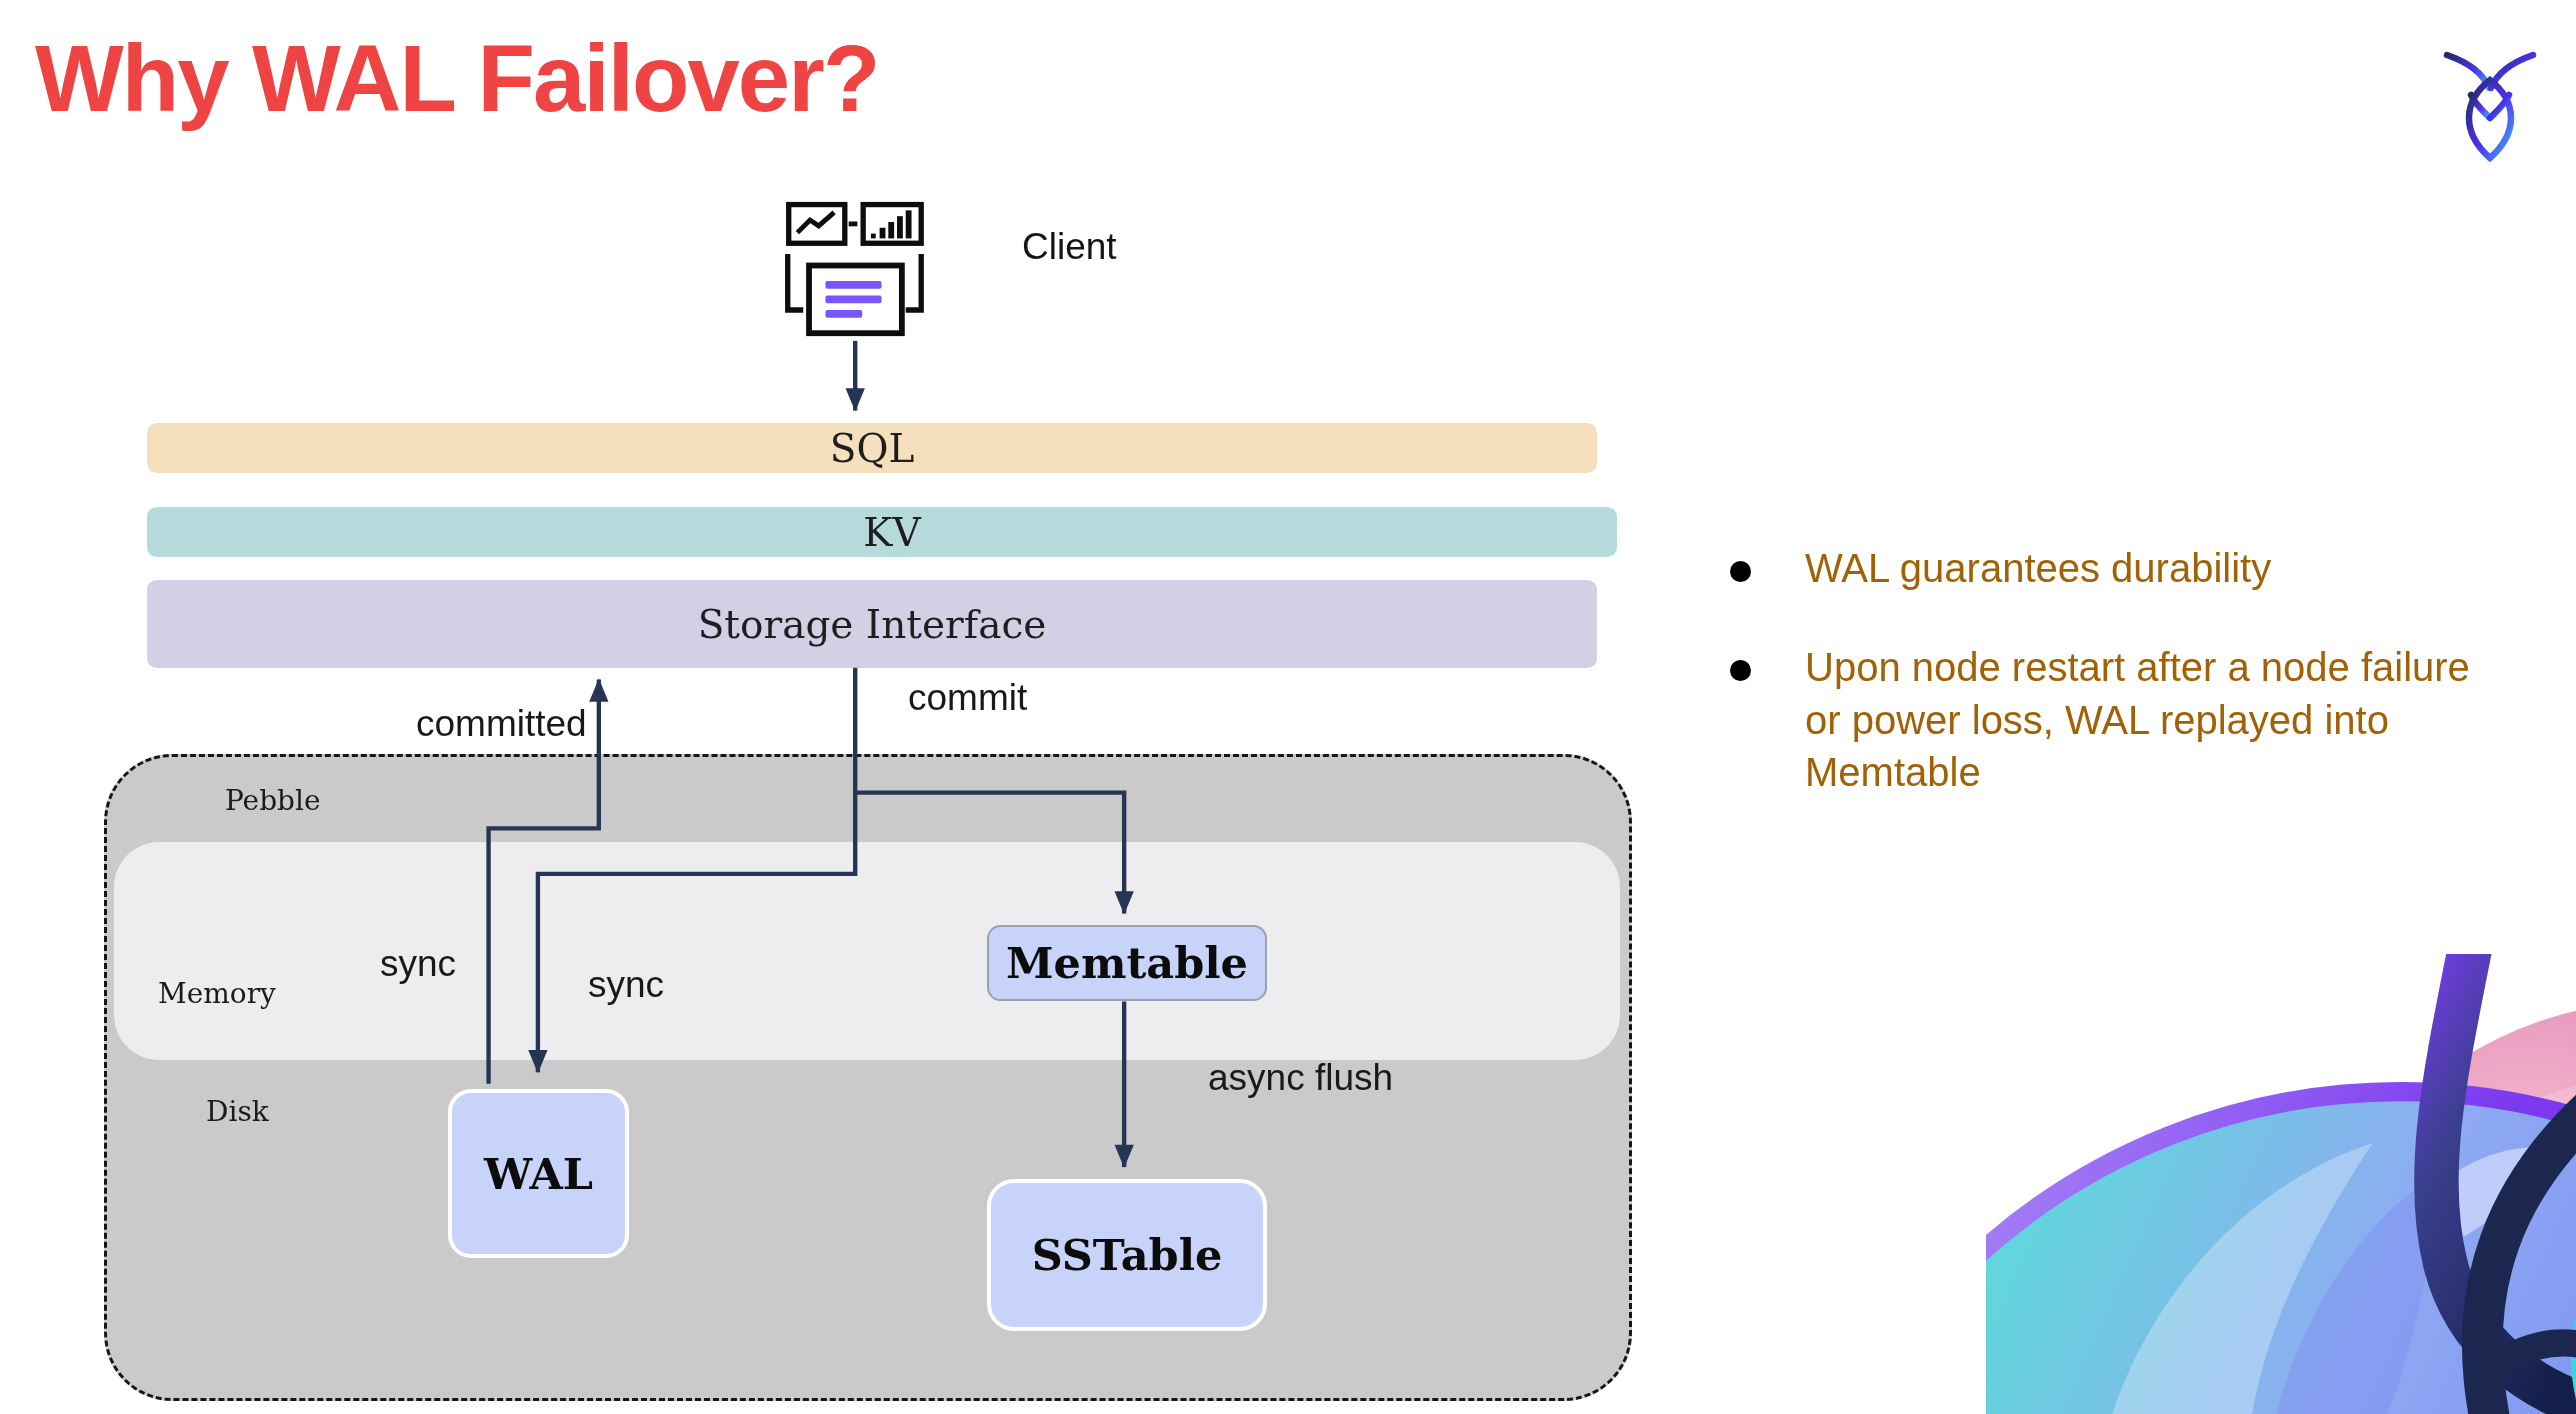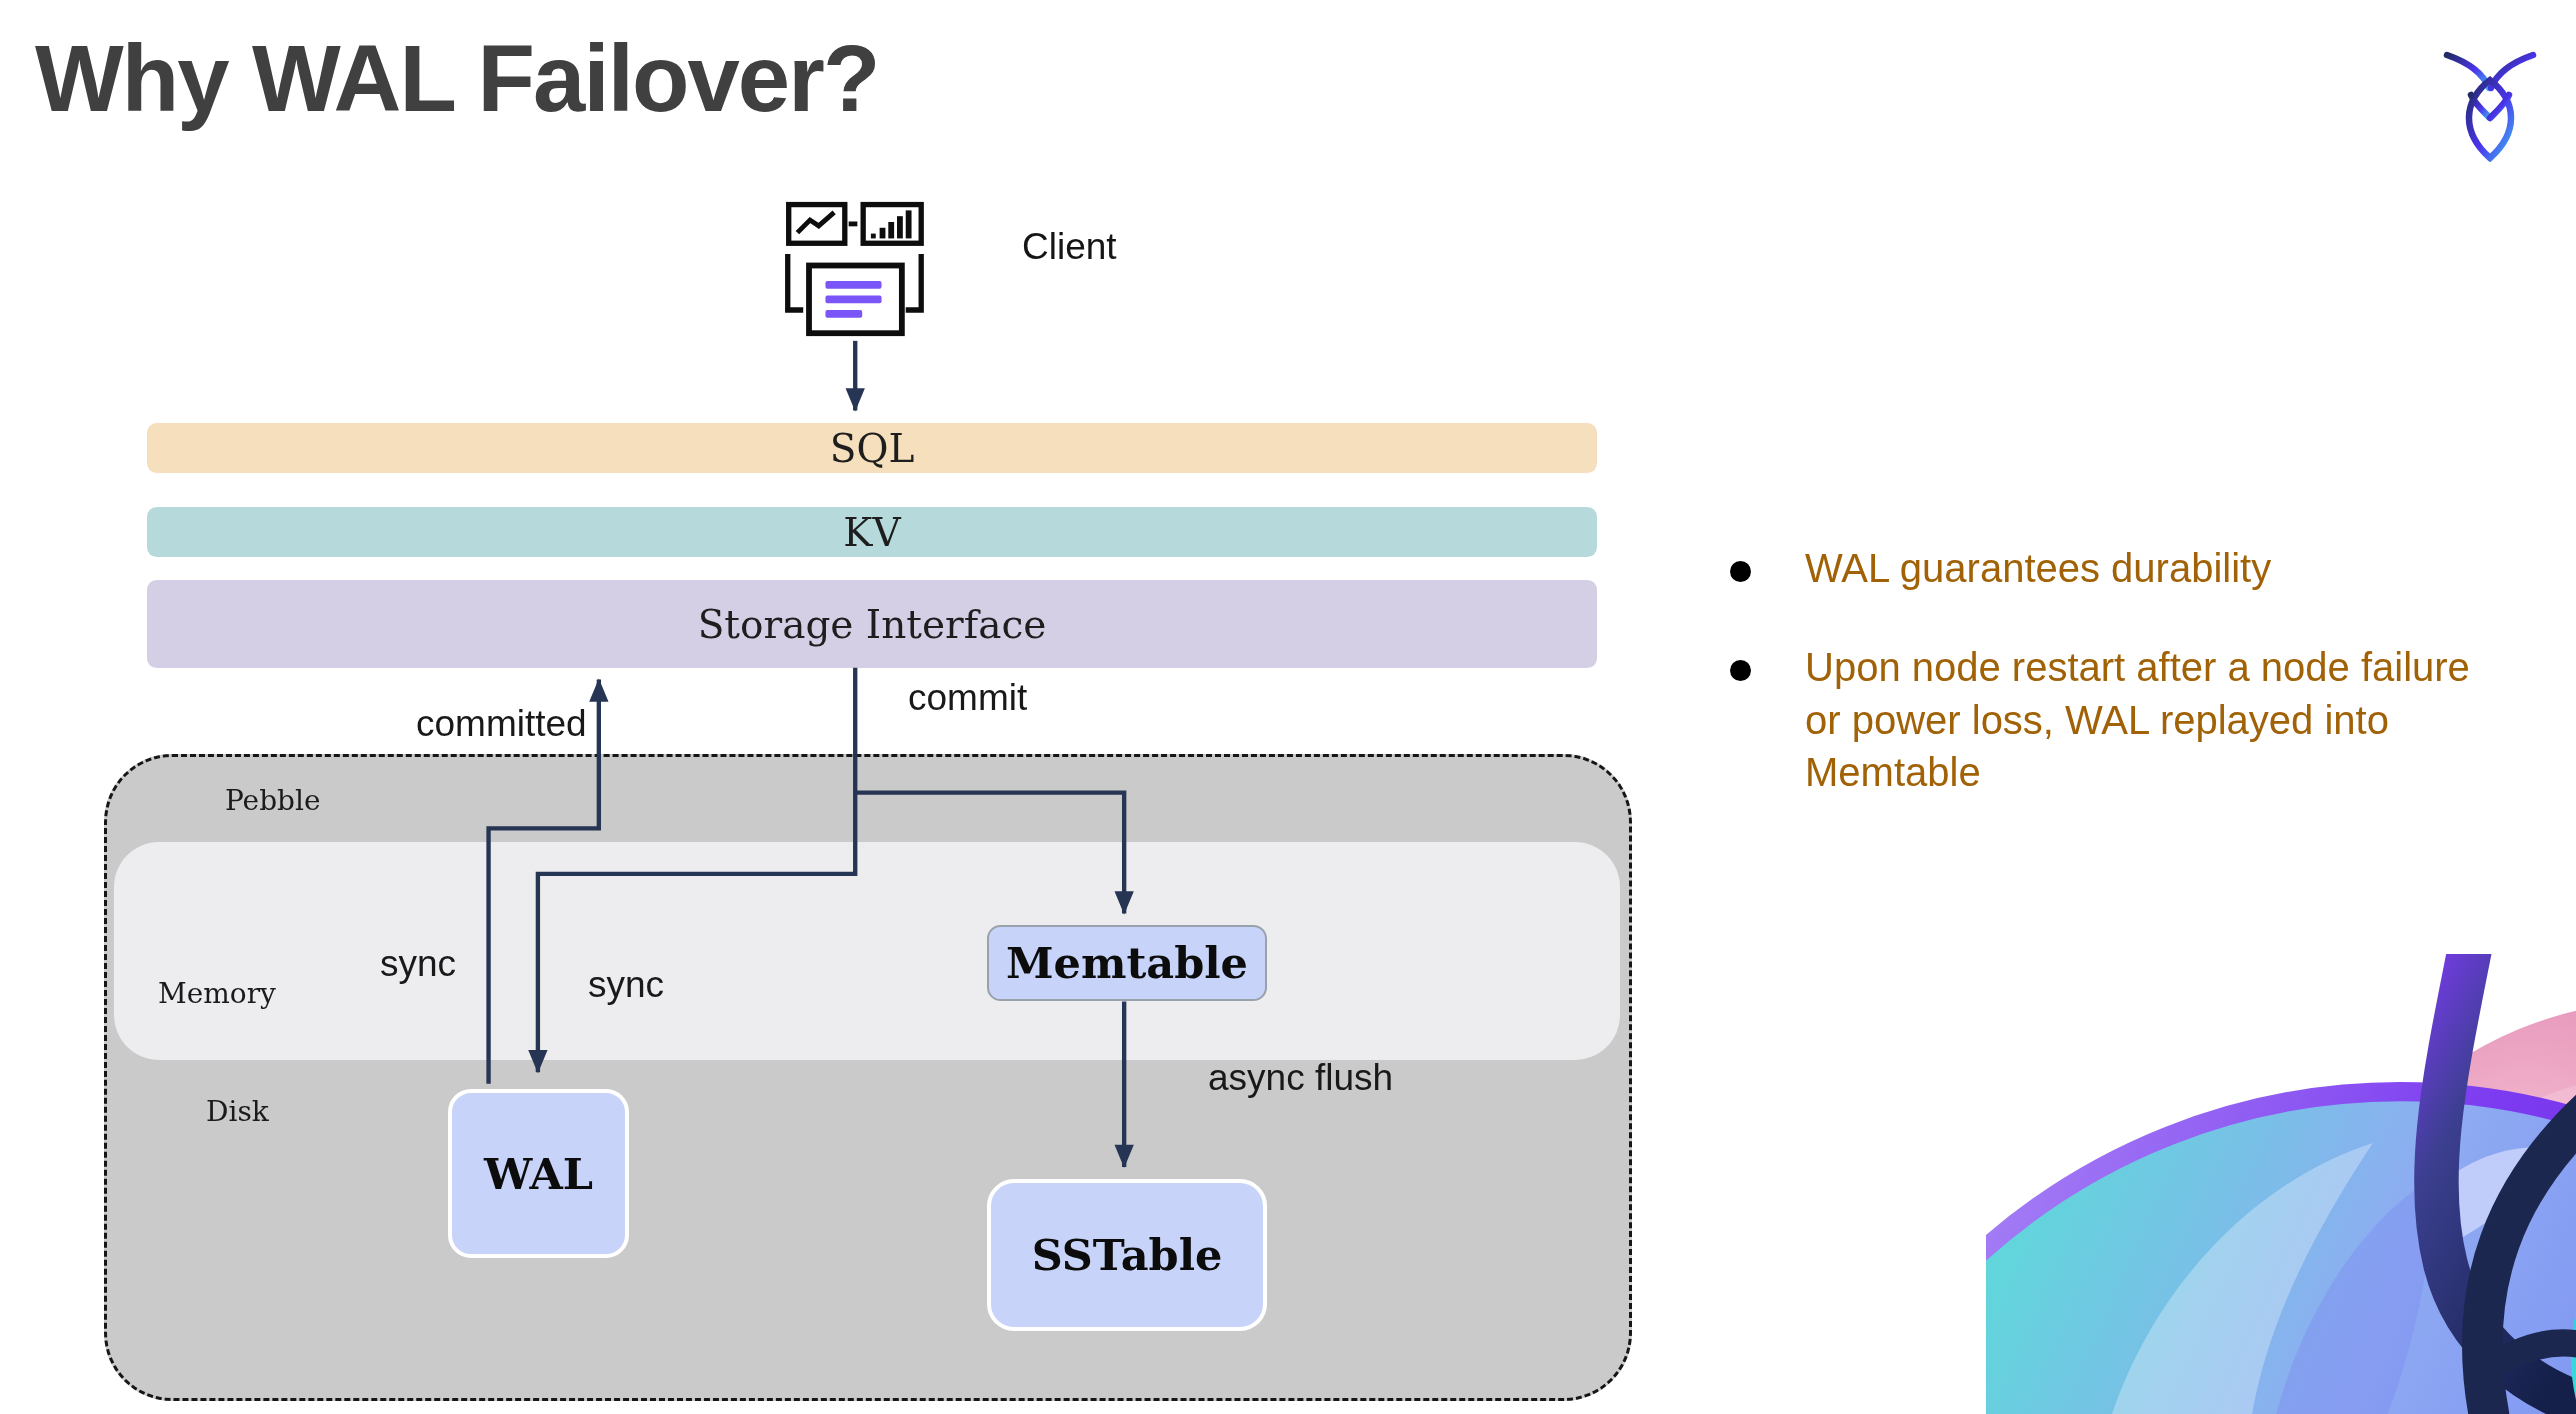--- a/index.html
+++ b/index.html
@@ -1,20 +1,20 @@
 <!DOCTYPE html>
 <html><head>
 <meta charset="utf-8">
 <style>
   html,body{margin:0;padding:0;background:#ffffff;}
   .slide{position:relative;width:2576px;height:1415px;background:#ffffff;overflow:hidden;
          font-family:"Liberation Sans",sans-serif;color:#111;}
 
   .title{position:absolute;left:35px;top:25px;font-size:94px;font-weight:800;
-         letter-spacing:-1.9px;color:#404040;font-family:"Liberation Sans",sans-serif;}
+         letter-spacing:-1.9px;color:#ef4444;font-family:"Liberation Sans",sans-serif;}
 
   .logo{position:absolute;left:2437px;top:46px;width:106px;height:116px;}
 
   
   .client-icon{position:absolute;left:780px;top:192px;width:147px;height:147px;}
   .client-label{position:absolute;left:1022px;top:226px;font-size:37px;color:#151515;}
 
   
   .bar{position:absolute;left:147px;width:1450px;border-radius:9.7px;
        display:flex;align-items:center;justify-content:center;
@@ -106,21 +106,21 @@
     </g>
     <g fill="#7a55f7">
       <rect x="47" y="92" width="58" height="8" rx="2"></rect>
       <rect x="47" y="107" width="58" height="8" rx="2"></rect>
       <rect x="47" y="122" width="38" height="8" rx="2"></rect>
     </g>
   </svg>
   <div class="client-label">Client</div>
 
   <div class="bar bar-sql" style="background-color: rgb(245, 223, 188);">SQL</div>
-  <div class="bar bar-kv" style="background-color: rgb(182, 217, 220);">KV</div>
+  <div class="bar bar-kv" style="background-color: rgb(182, 217, 220); padding-left: 20px;">KV</div>
   <div class="bar bar-storage" style="background-color: rgb(212, 207, 228);">Storage Interface</div>
 
   <div class="pebble"></div>
   <div class="memory-band"></div>
   <div class="region-label lbl-pebble">Pebble</div>
   <div class="region-label lbl-memory">Memory</div>
   <div class="region-label lbl-disk">Disk</div>
 
   <div class="node node-wal">WAL</div>
   <div class="node node-sstable">SSTable</div>

